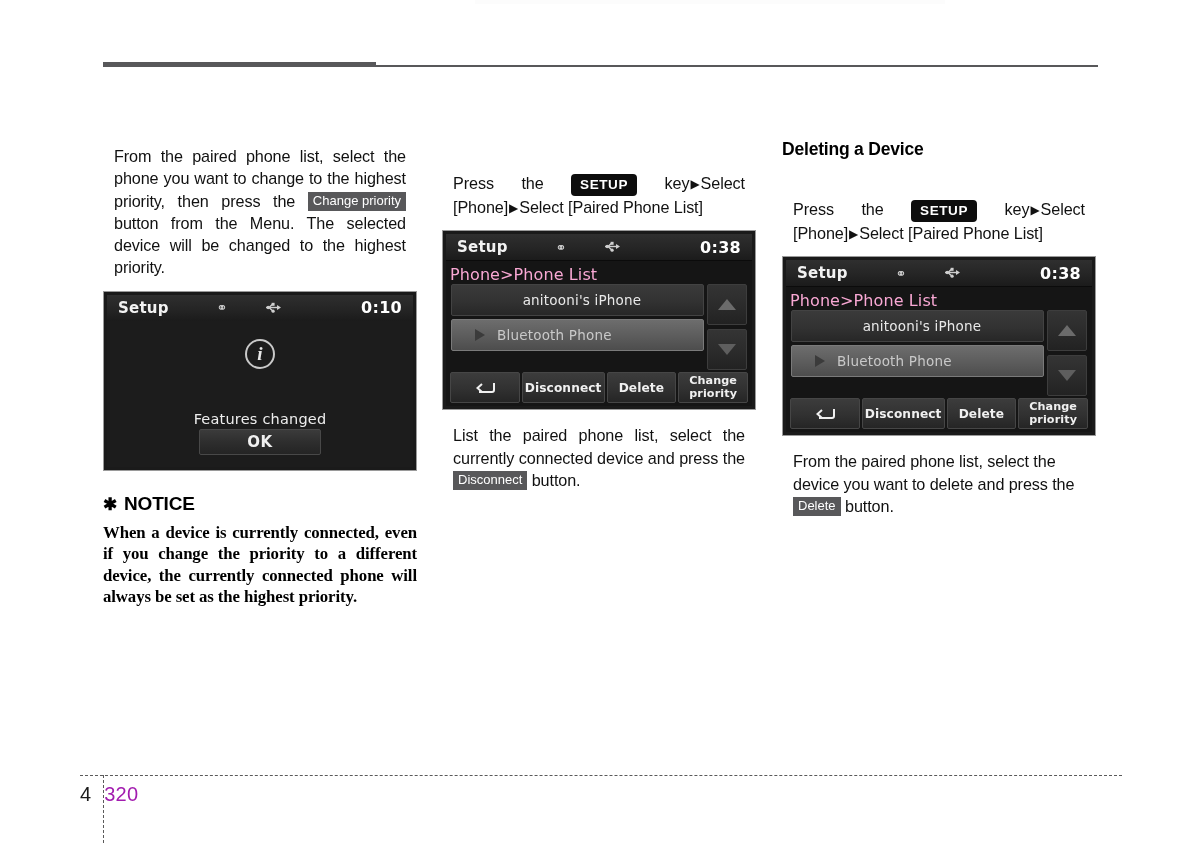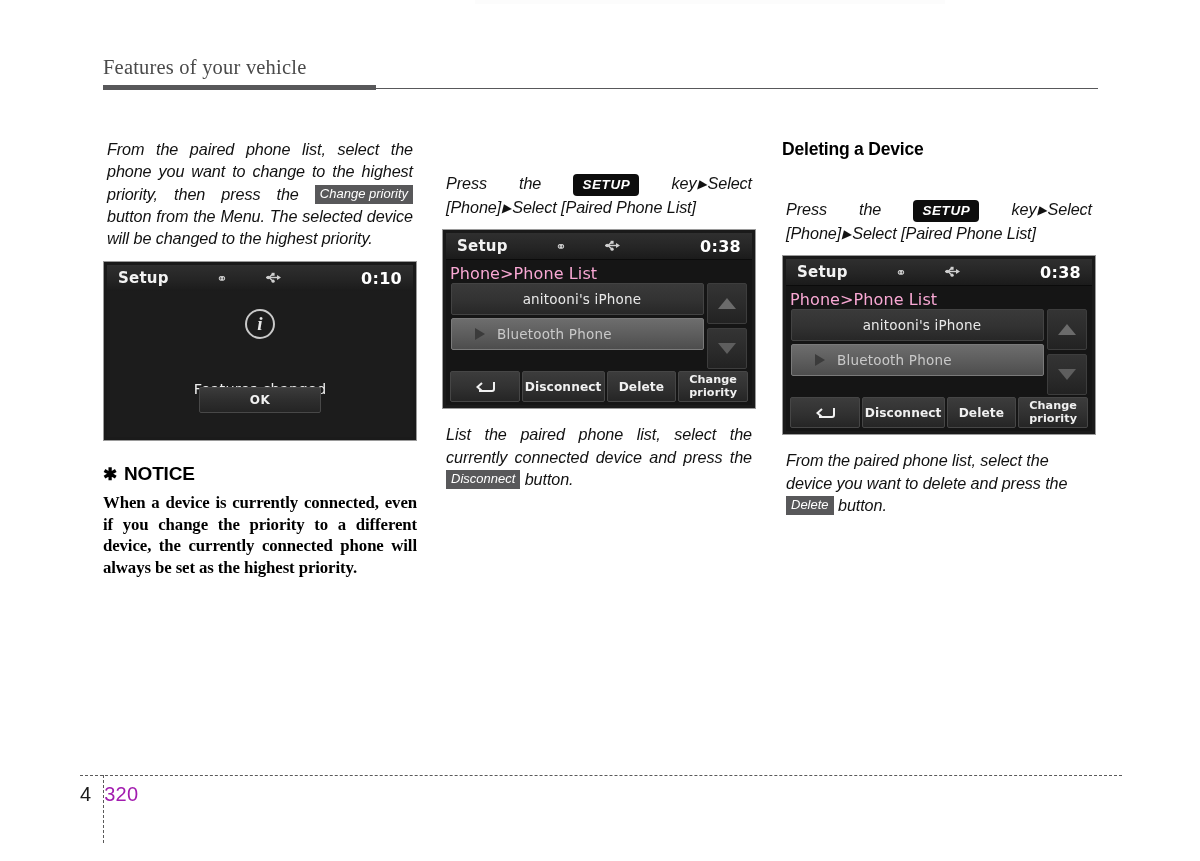--- a/index.html
+++ b/index.html
@@ -70,24 +70,23 @@
     letter-spacing: -0.2px;
     line-height: 1.2;
     margin: 0 0 0 0;
     padding-top: 5px;
   }
 
   p.body-text {
     font-size: 16.2px;
     line-height: 22.3px;
     text-align: justify;
-    margin: 4px;
+    margin: 11px;
     color: #111;
     letter-spacing: -0.1px;
-    font-style: italic;
   }
   .nojust { text-align: left !important; }
 
   
   .ibtn {
     display: inline-block;
     background: #58585a;
     color: #ffffff;
     font-size: 13px;
     line-height: 16px;
@@ -225,31 +224,31 @@
     top: 90px;
     text-align: center;
     color: #ededed;
     font-size: 14.5px;
     letter-spacing: 0.2px;
   }
   .ok-button {
     position: absolute;
     left: 50%;
     transform: translateX(-50%);
-    bottom: 24px;
+    bottom: 12px;
     width: 122px;
     height: 26px;
     background: linear-gradient(180deg,#3b3b3b 0%, #2e2e2e 50%, #242424 100%);
     border: 1px solid #484848;
     border-radius: 2px;
     display: flex;
     align-items: center;
     justify-content: center;
     color: #f0f0f0;
-    font-size: 12px;
+    font-size: 15px;
     font-weight: bold;
     letter-spacing: 0.6px;
     box-sizing: border-box;
   }
 
   
   .breadcrumb {
     position: absolute;
     left: 4px;
     top: 31px;
@@ -410,21 +409,20 @@
     height: 4px;
     background: #fcfcfc;
   }
 </style>
 </head>
 <body>
 
 <div class="top-smudge"></div>
 
 <div class="page-header">
-  <div class="title">Features of your vehicle</div>
   <div class="header-rules">
     <div class="rule-thick"></div>
     <div class="rule-thin"></div>
   </div>
 </div>
 
 <div class="col col-1">
 
   <p class="body-text"><span>From the paired phone list, select the phone you want to change to the highest priority, then press the</span>
     <span class="ibtn">Change priority</span>

